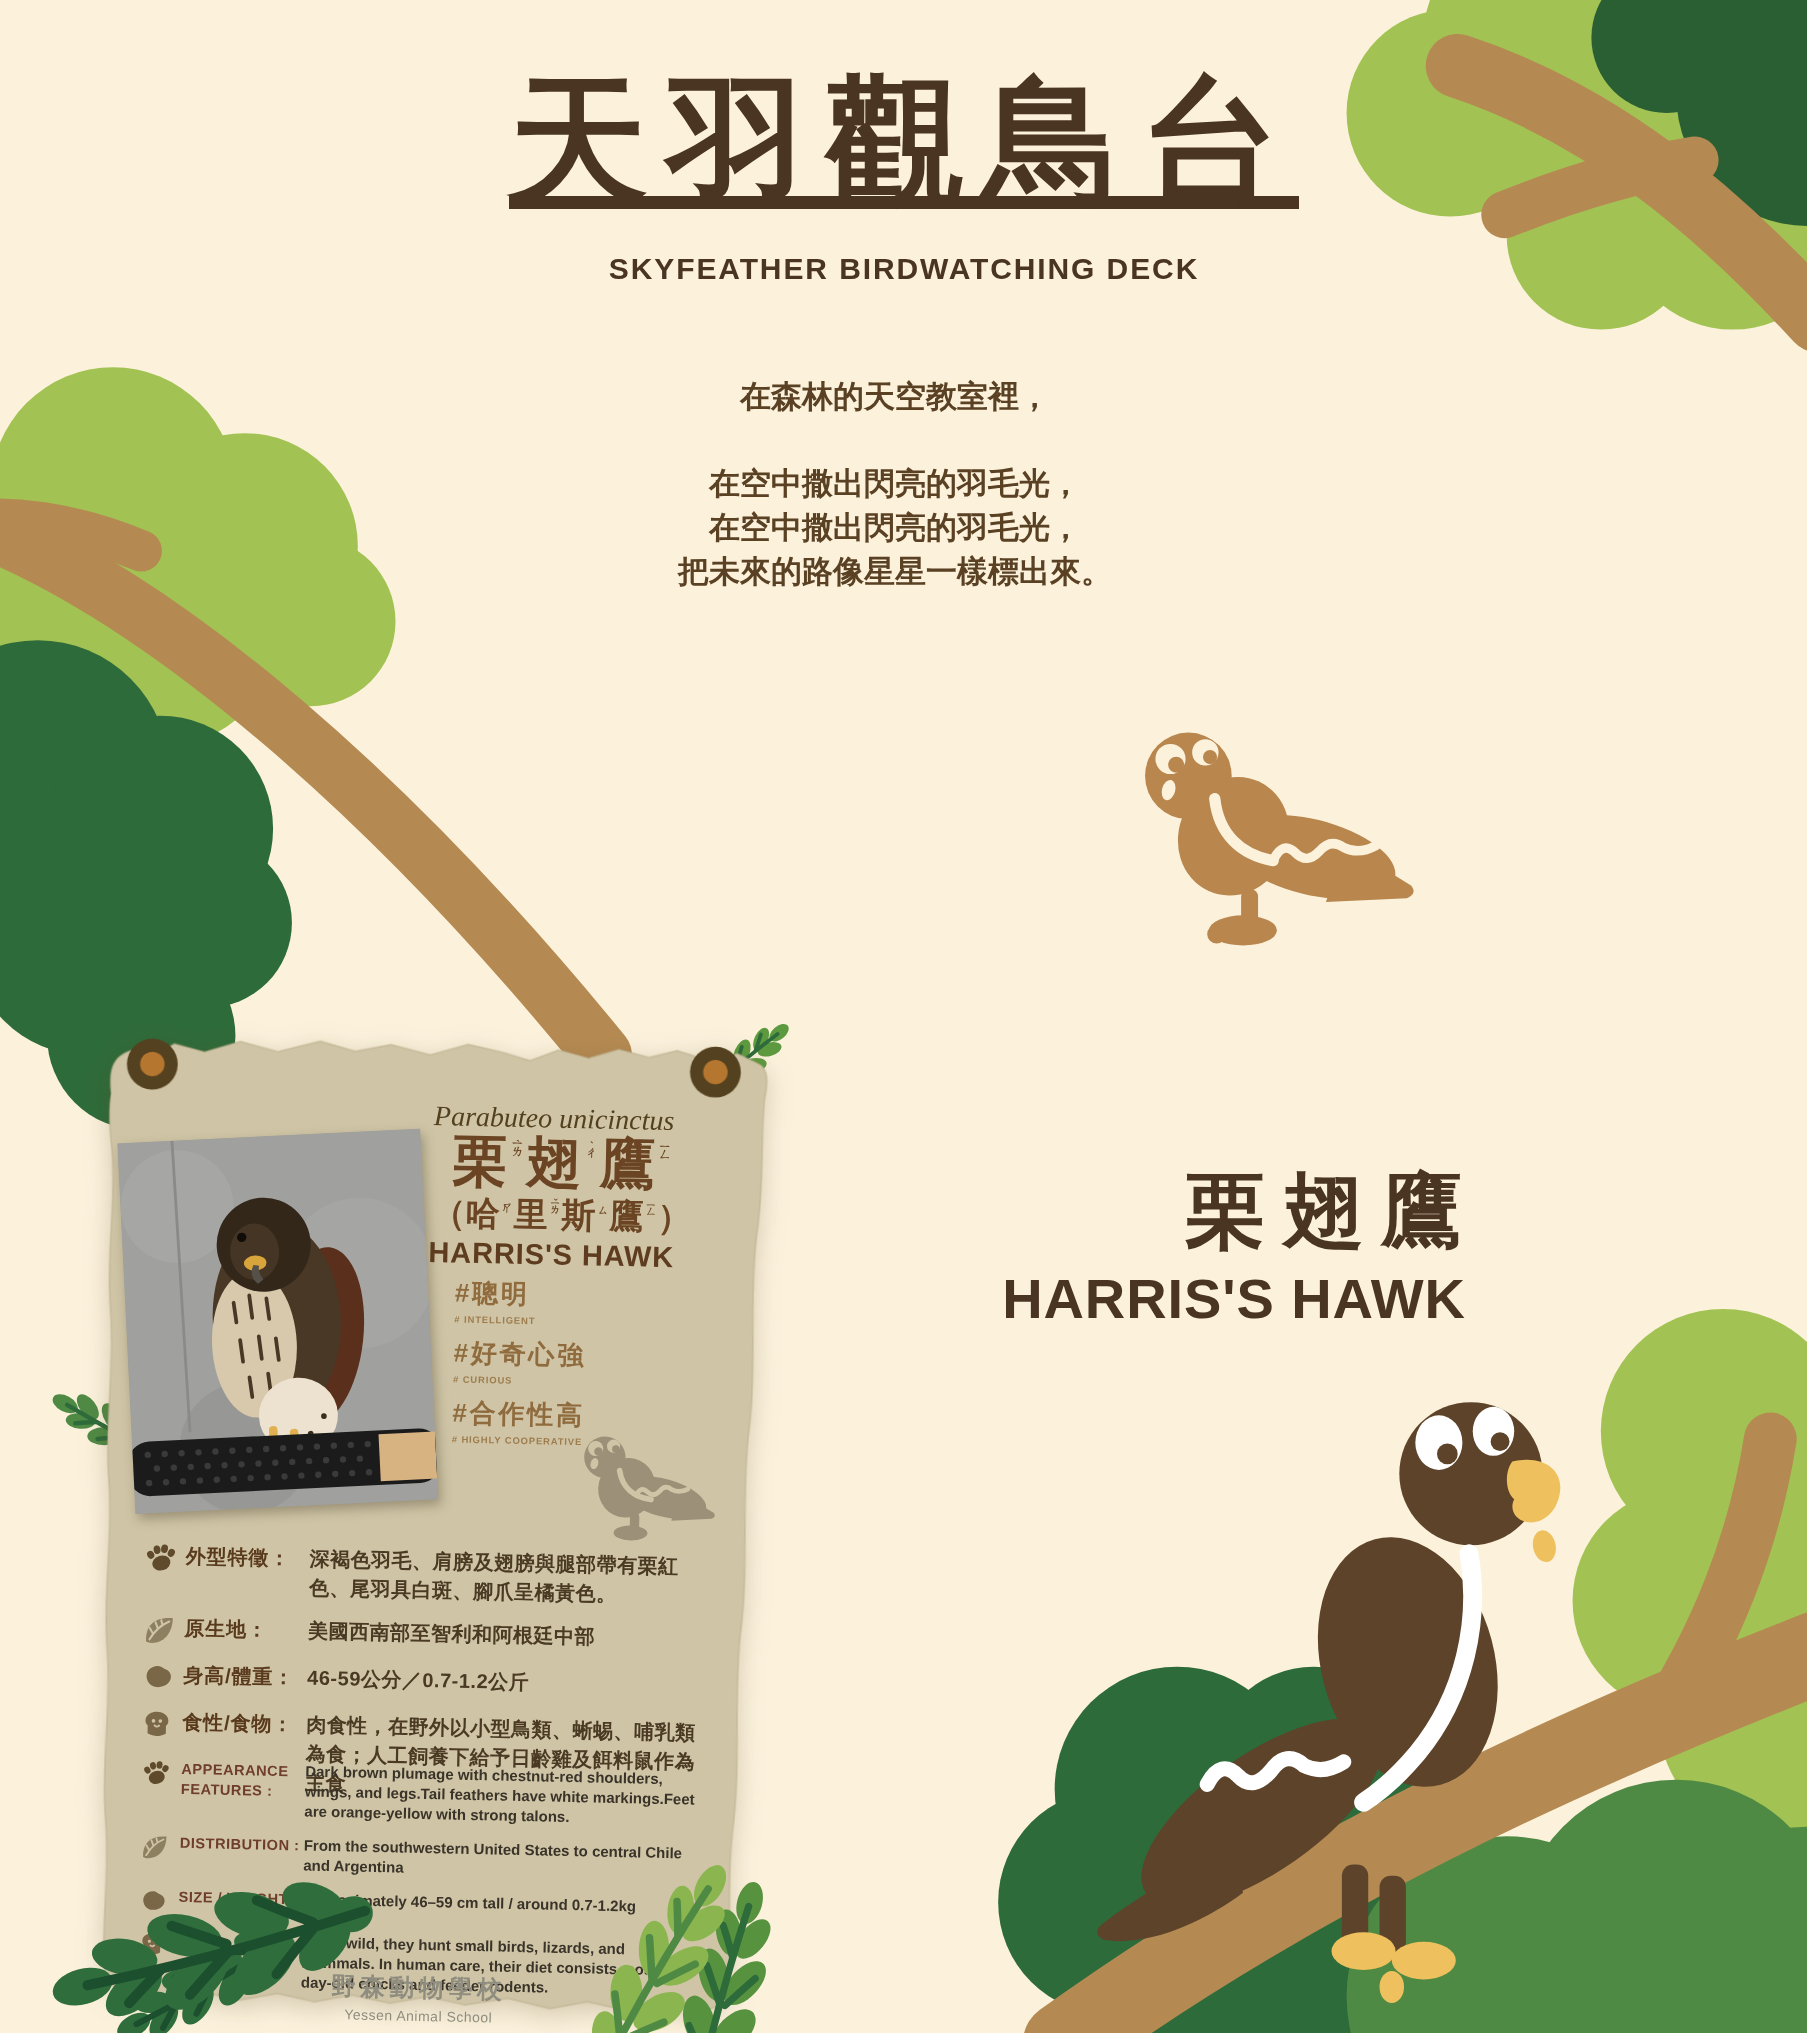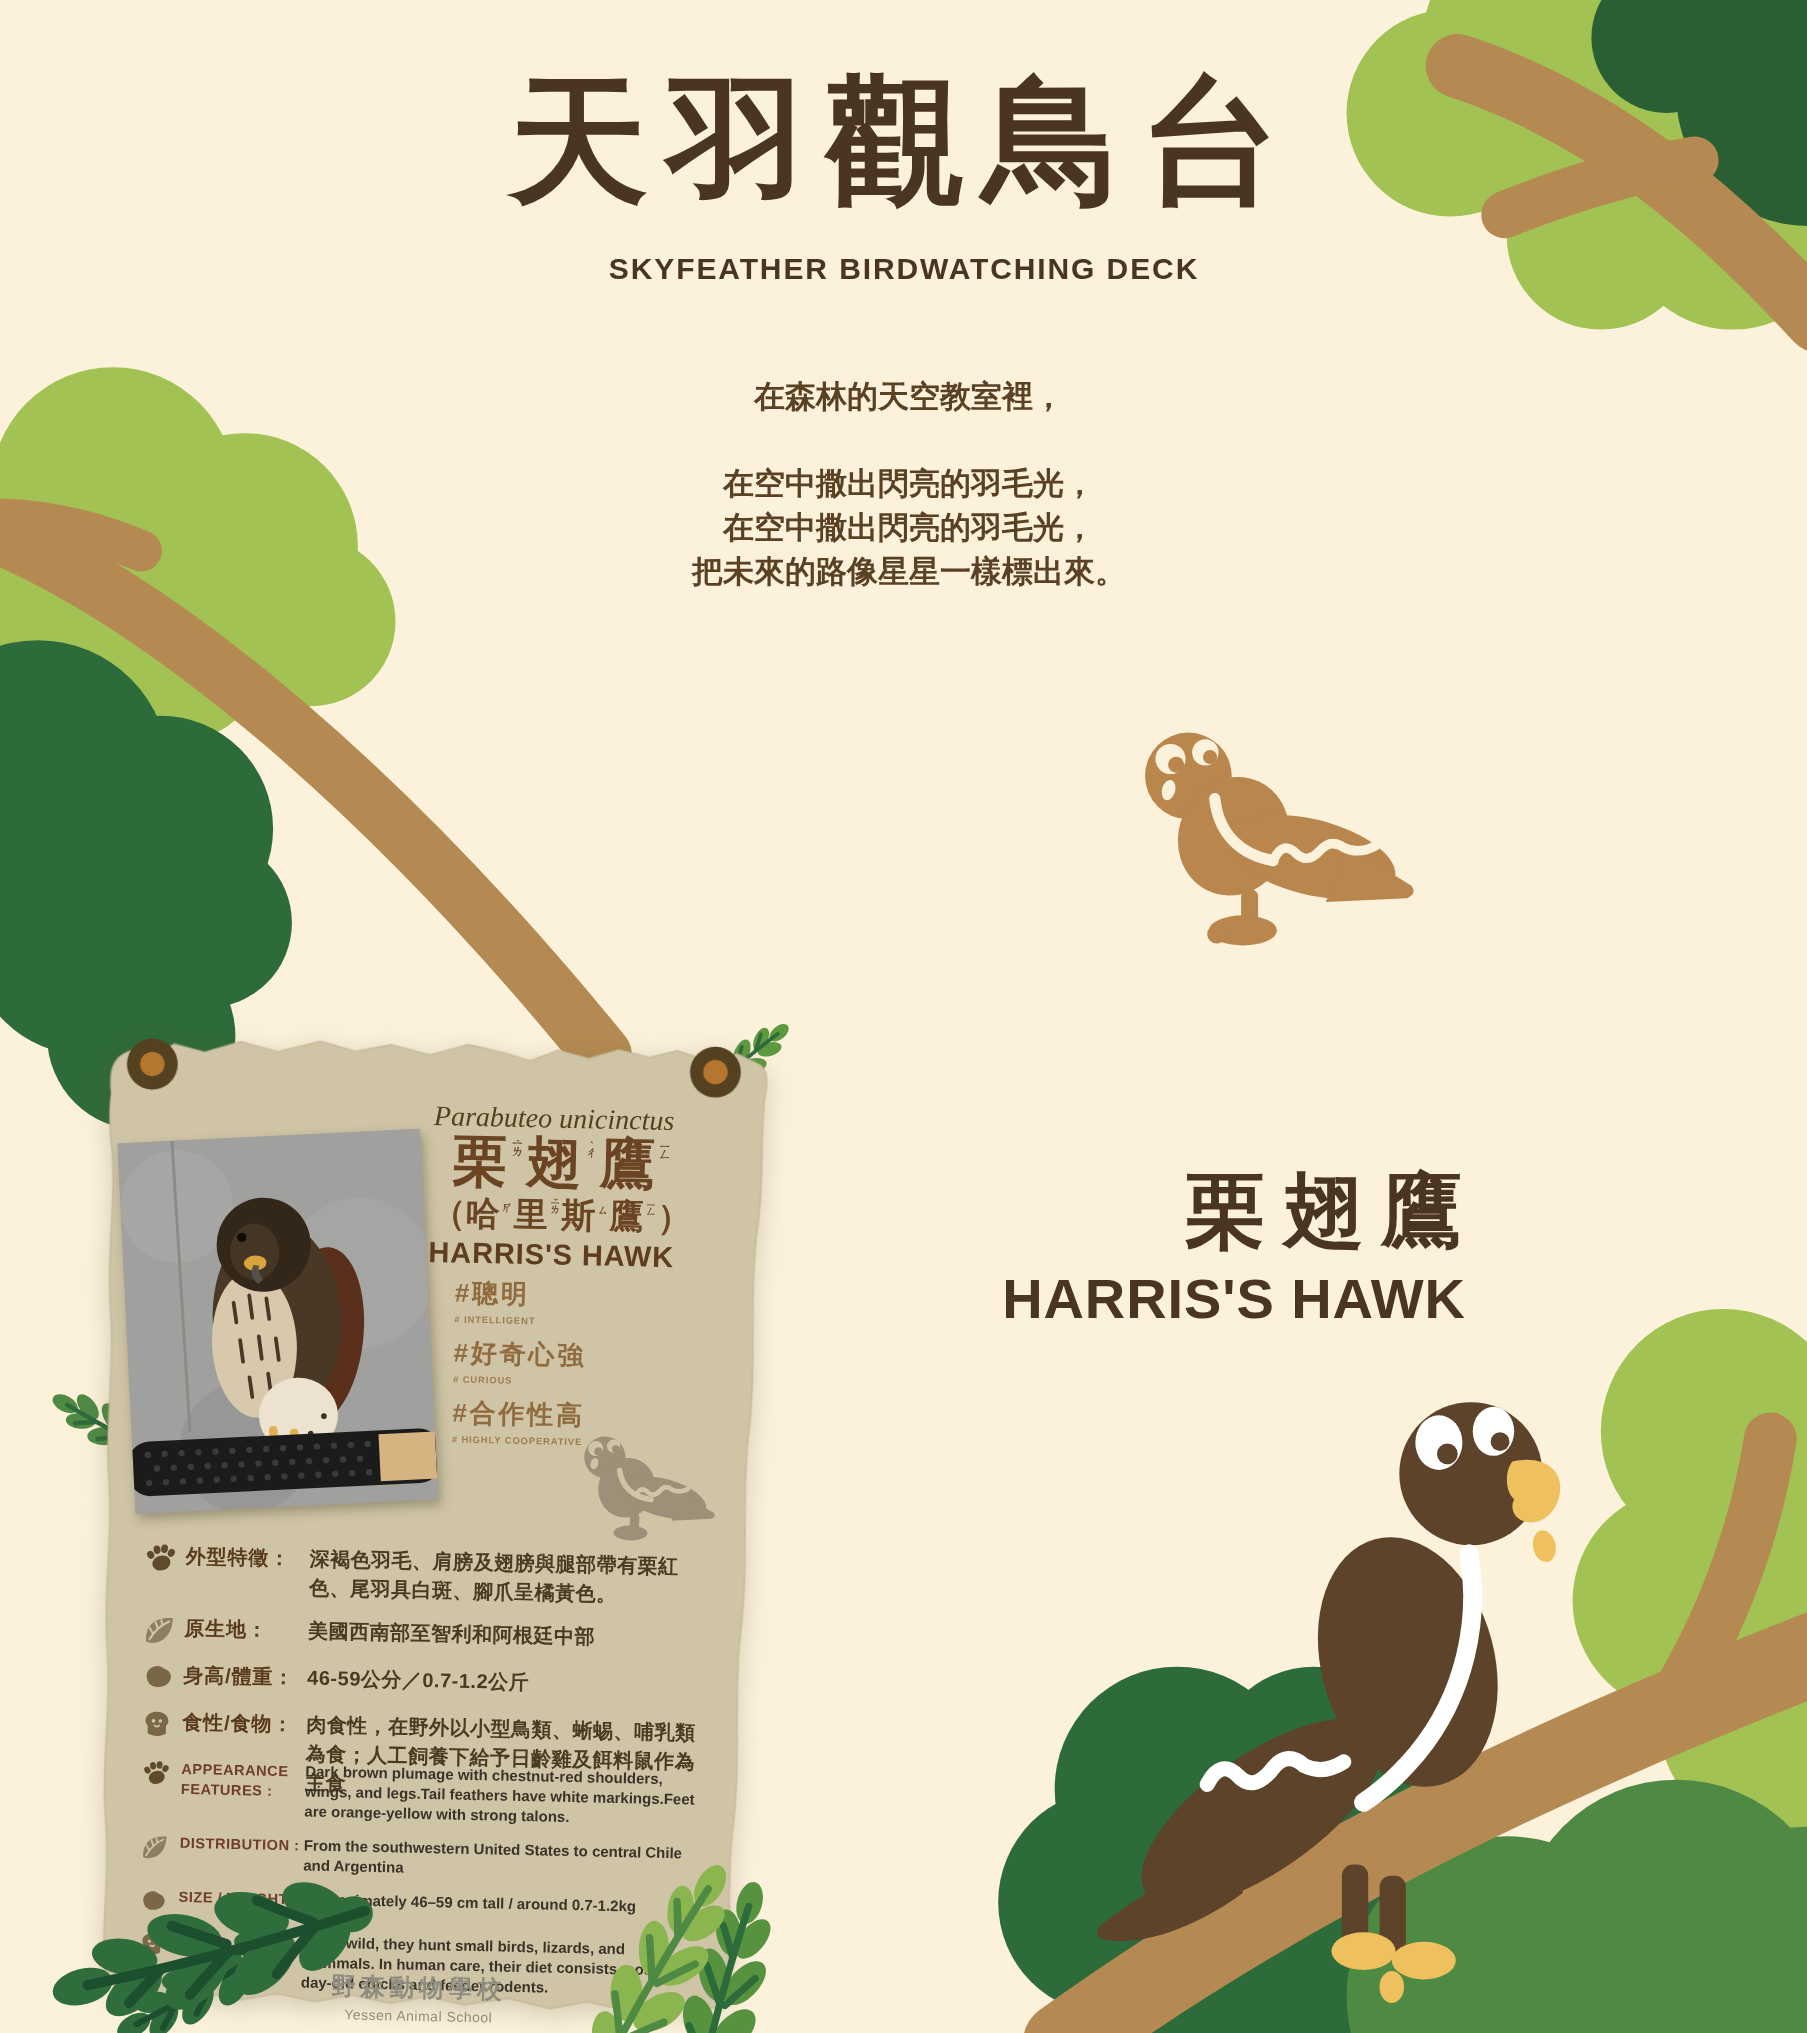--- a/index.html
+++ b/index.html
@@ -8,28 +8,28 @@
     background:#fcf2dc;
     font-family:"Liberation Sans","DejaVu Sans",sans-serif;
   }
   .abs{position:absolute;}
   svg{display:block;}
   .bg,.fg{position:absolute;left:0;top:0;pointer-events:none;}
 
   
   .title-zh{
     left:339px;top:49px;width:1130px;text-align:center;
-    font-size:139px;font-weight:900;color:#4a3523;letter-spacing:19px;
+    font-size:139px;font-weight:900;color:#4a3523;letter-spacing:19px;text-decoration:underline;
   }
   .title-en{
     left:245px;top:252px;width:1318px;text-align:center;
     font-size:30px;font-weight:900;color:#4a3523;letter-spacing:1.9px;
   }
   .poem{
-    left:344px;top:375px;width:1130px;text-align:center;
+    left:330px;top:375px;width:1130px;text-align:center;
     color:#5a4124;font-size:31px;font-weight:700;line-height:44px;
   }
   .poem .stanza{margin-bottom:43px;}
 
   
   .species-zh{
     left:989px;top:1158px;width:490px;text-align:right;
     font-size:81px;font-weight:900;color:#4a3523;letter-spacing:17px;
   }
   .species-en{

